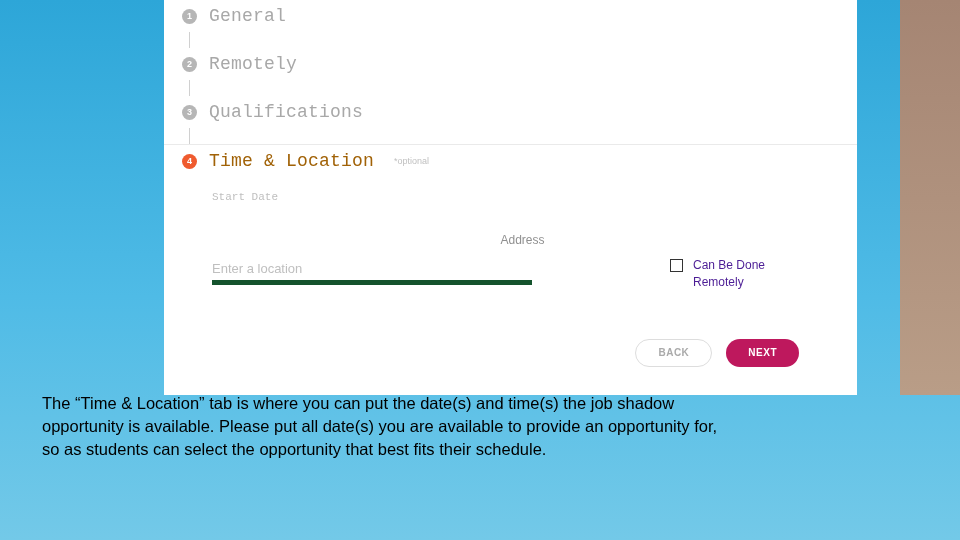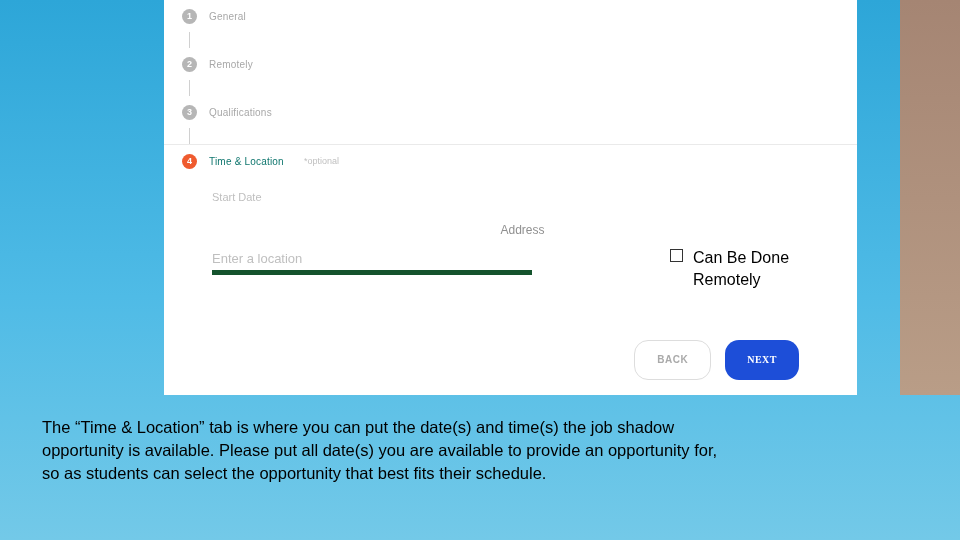--- a/index.html
+++ b/index.html
@@ -29,63 +29,63 @@
     height: 32px;
   }
   .step-num {
     width: 15px; height: 15px; border-radius: 50%;
     display: flex; align-items: center; justify-content: center;
     font-size: 9px; color: #fff; font-weight: bold;
     flex: 0 0 15px;
   }
   .step-num.inactive { background: #b6b6b6; }
   .step-num.active { background: #ef5b2f; }
-  .step-label { margin-left: 12px; font-size: 10px; color: #a8a8a8; letter-spacing: 0.2px; }
-  .step-label.active { color: #0f766e; }
+  .step-label { margin-left: 12px; font-size: 18px; color: #a8a8a8; letter-spacing: 0.2px; font-family: Liberation Mono, monospace; }
+  .step-label.active { color: #a16207; }
   .step-optional { margin-left: 20px; font-size: 9px; color: #c0c0c0; }
   .connector {
     width: 1px; height: 16px; background: #d0d0d0;
     margin-left: 25px;
   }
   .divider { height: 1px; background: #eaeaea; width: 100%; }
   .panel {
     padding: 8px 24px 0 48px;
   }
-  .dates-row { display: flex; }
+  .dates-row { display: flex; font-family: Liberation Mono, monospace; }
   .date-field { flex: 1; padding: 6px 0; }
   .field-label { font-size: 11px; color: #bfbfbf; display: block; }
-  .addr-heading { text-align: center; font-size: 12px; color: #909090; margin-top: 14px; margin-bottom: 10px; }
+  .addr-heading { text-align: center; font-size: 12px; color: #909090; margin-top: 24px; margin-bottom: 10px; }
   .addr-row { display: flex; align-items: flex-start; gap: 40px; }
   .text-input {
     border: none; border-bottom: 5px solid #14532d;
     font-size: 13px; color: #555; width: 320px;
     padding: 4px 0; outline: none; background: transparent;
   }
   .text-input::placeholder { color: #bfbfbf; }
   .remote-block { display: flex; align-items: flex-start; gap: 10px; margin-left: auto; margin-right: 40px; }
   .checkbox {
     width: 13px; height: 13px; border: 1.5px solid #333; background: #fff;
     flex: 0 0 13px; margin-top: 2px;
   }
-  .remote-label { font-size: 16px; color: #000000; line-height: 1.4; max-width: 100px; }
+  .remote-label { font-size: 12px; color: #4c1d95; line-height: 1.4; max-width: 100px; }
   .btn-row {
     display: flex; justify-content: flex-end; gap: 14px;
     padding: 0 34px; margin-top: 48px;
   }
   .btn {
-    height: 40px; padding: 0 22px; border-radius: 14px;
+    height: 28px; padding: 0 22px; border-radius: 14px;
     font-size: 10px; font-weight: bold; letter-spacing: 0.5px;
     display: flex; align-items: center; justify-content: center;
     cursor: pointer;
   }
   .btn-back { background: #fff; color: #aaa; border: 1px solid #ddd; }
-  .btn-next { background: #1d4ed8; color: #fff; border: none; font-family: Liberation Serif, serif; }
+  .btn-next { background: #be185d; color: #fff; border: none; }
   .caption {
     position: absolute;
-    left: 42px; top: 416px;
+    left: 42px; top: 392px;
     width: 690px;
     font-size: 16.5px; line-height: 1.38; color: #000;
   }
 </style>
 </head>
 <body>
 
 <div class="slide">
   <div class="bg-strip"></div>
 

